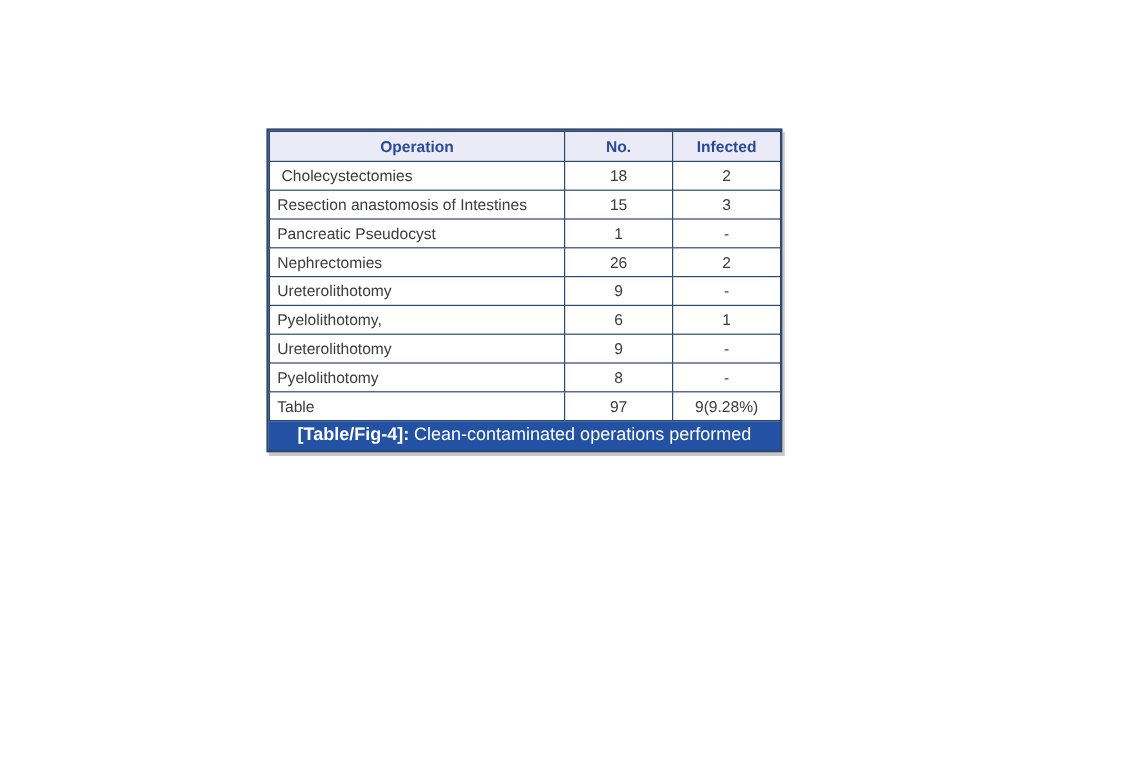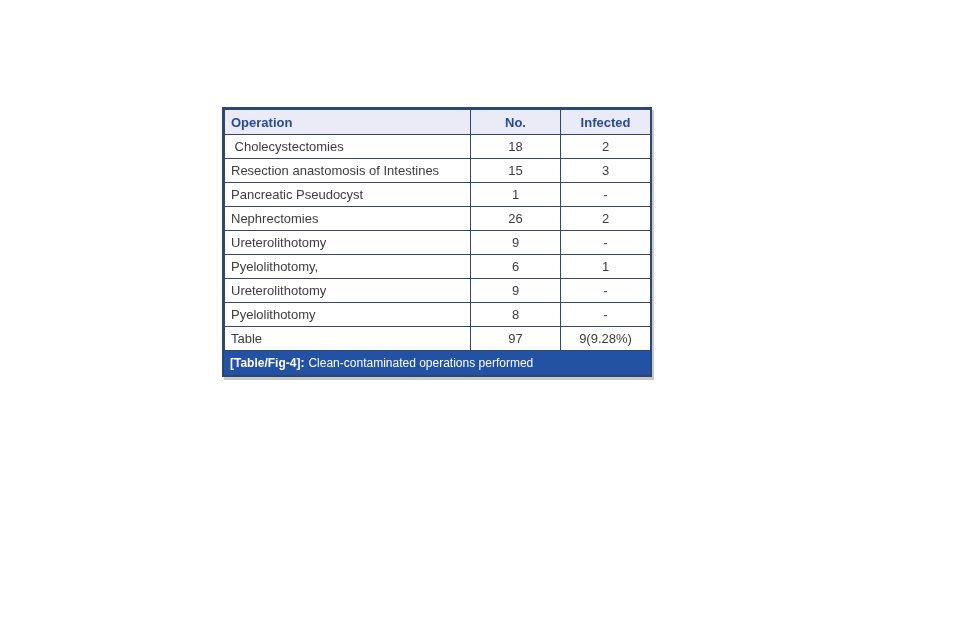--- a/index.html
+++ b/index.html
@@ -46,33 +46,35 @@
     vertical-align: middle;
     color: var(--body-text);
     overflow: hidden;
     white-space: nowrap;
   }
   .data-table th {
     background: var(--header-bg);
     color: var(--header-text);
     font-weight: bold;
     height: 25px;
+    text-align: center;
   }
   .col-op  { width: 246px; text-align: left; }
   .col-no  { width: 90px;  text-align: center; }
   .col-inf { width: 90px;  text-align: center; }
   .caption {
     background: var(--caption-bg);
     color: var(--caption-text);
     height: 24px;
     line-height: 24px;
     padding: 0 6px;
-    font-size: 12px;
+    font-size: 15px;
     white-space: nowrap;
     overflow: hidden;
+    text-align: center;
   }
   .caption-label { font-weight: bold; margin-right: 4px; }
 </style>
 </head>
 <body>
 
 <div class="canvas">
   <div class="figure">
     <table class="data-table">
       <thead>

